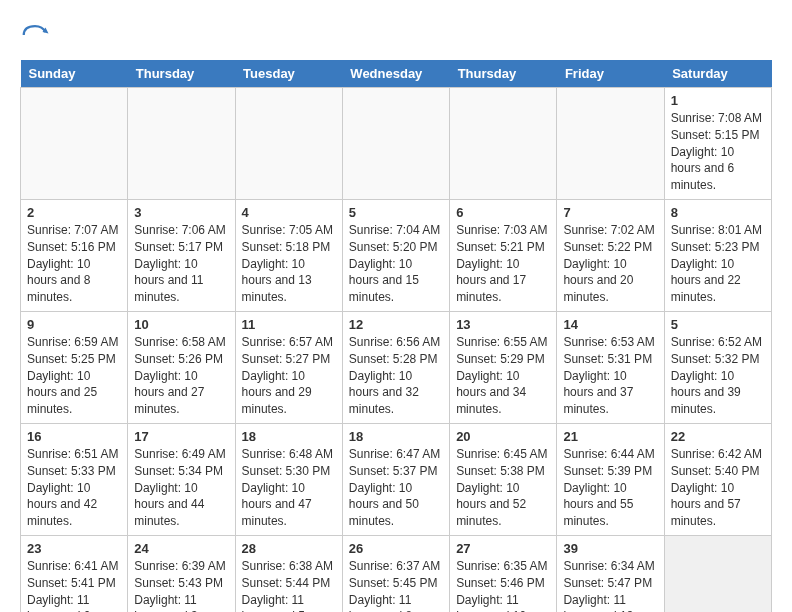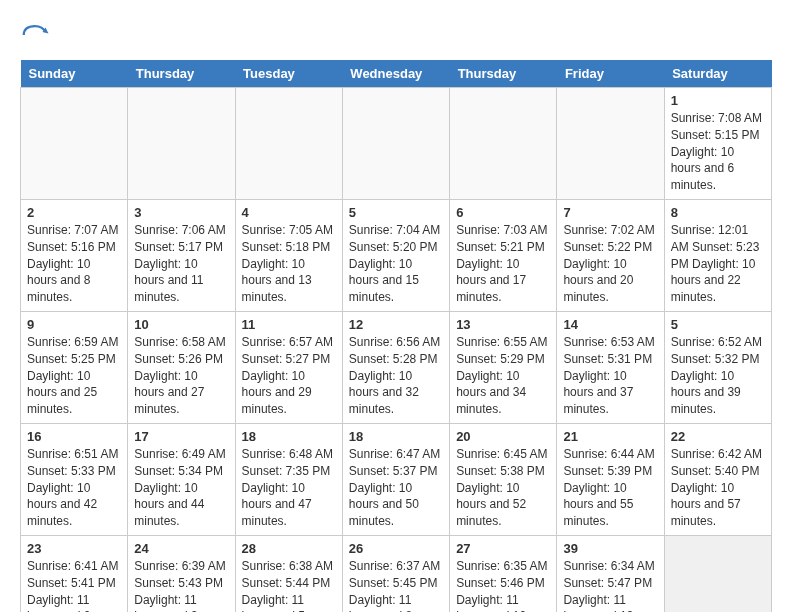--- a/index.html
+++ b/index.html
@@ -166,21 +166,21 @@
 Daylight: 10 hours and 17 minutes.</div>
         </td>
         <td>
           <span class="day-number">7</span>
           <div class="day-info">Sunrise: 7:02 AM
 Sunset: 5:22 PM
 Daylight: 10 hours and 20 minutes.</div>
         </td>
         <td>
           <span class="day-number">8</span>
-          <div class="day-info">Sunrise: 12:01 AM
+          <div class="day-info">Sunrise: 8:01 AM
 Sunset: 5:23 PM
 Daylight: 10 hours and 22 minutes.</div>
         </td>
       </tr>
       <tr>
         <td>
           <span class="day-number">9</span>
           <div class="day-info">Sunrise: 6:59 AM
 Sunset: 5:25 PM
 Daylight: 10 hours and 25 minutes.</div>
@@ -231,21 +231,21 @@
         </td>
         <td>
           <span class="day-number">17</span>
           <div class="day-info">Sunrise: 6:49 AM
 Sunset: 5:34 PM
 Daylight: 10 hours and 44 minutes.</div>
         </td>
         <td>
           <span class="day-number">18</span>
           <div class="day-info">Sunrise: 6:48 AM
-Sunset: 7:35 PM
+Sunset: 5:30 PM
 Daylight: 10 hours and 47 minutes.</div>
         </td>
         <td>
           <span class="day-number">18</span>
           <div class="day-info">Sunrise: 6:47 AM
 Sunset: 5:37 PM
 Daylight: 10 hours and 50 minutes.</div>
         </td>
         <td>
           <span class="day-number">20</span>

